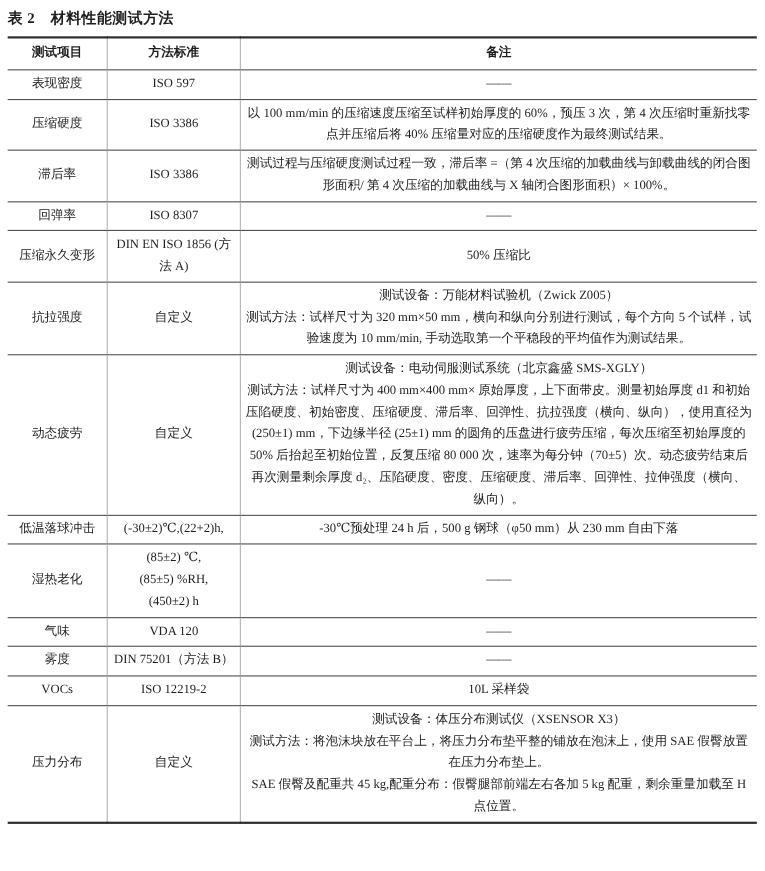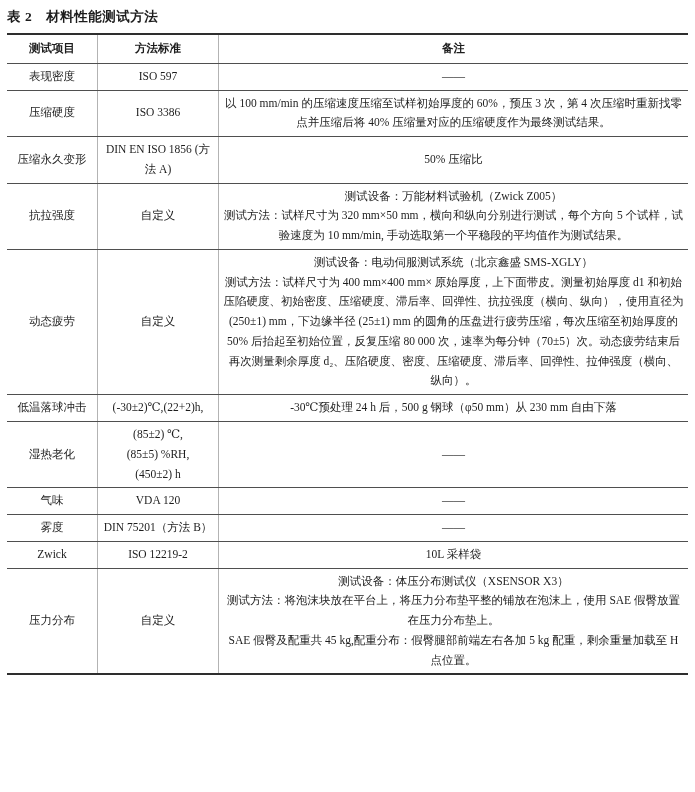--- a/index.html
+++ b/index.html
@@ -75,20 +75,30 @@
         <td class="col-item">表现密度</td>
         <td class="col-std">ISO 597</td>
         <td class="col-remark">——</td>
       </tr>
       <tr>
         <td class="col-item">压缩硬度</td>
         <td class="col-std">ISO 3386</td>
         <td class="col-remark">以 100 mm/min 的压缩速度压缩至试样初始厚度的 60%，预压 3 次，第 4 次压缩时重新找零点并压缩后将 40% 压缩量对应的压缩硬度作为最终测试结果。</td>
       </tr>
       <tr>
+        <td class="col-item">滞后率</td>
+        <td class="col-std">ISO 3386</td>
+        <td class="col-remark">测试过程与压缩硬度测试过程一致，滞后率 =（第 4 次压缩的加载曲线与卸载曲线的闭合图形面积/ 第 4 次压缩的加载曲线与 X 轴闭合图形面积）× 100%。</td>
+      </tr>
+      <tr>
+        <td class="col-item">回弹率</td>
+        <td class="col-std">ISO 8307</td>
+        <td class="col-remark">——</td>
+      </tr>
+      <tr>
         <td class="col-item">压缩永久变形</td>
         <td class="col-std">DIN EN ISO 1856 (方法 A)</td>
         <td class="col-remark">50% 压缩比</td>
       </tr>
       <tr>
         <td class="col-item">抗拉强度</td>
         <td class="col-std">自定义</td>
         <td class="col-remark">测试设备：万能材料试验机（Zwick Z005）
 测试方法：试样尺寸为 320 mm×50 mm，横向和纵向分别进行测试，每个方向 5 个试样，试验速度为 10 mm/min, 手动选取第一个平稳段的平均值作为测试结果。</td>
       </tr>
@@ -114,21 +124,21 @@
         <td class="col-item">气味</td>
         <td class="col-std">VDA 120</td>
         <td class="col-remark">——</td>
       </tr>
       <tr>
         <td class="col-item">雾度</td>
         <td class="col-std">DIN 75201（方法 B）</td>
         <td class="col-remark">——</td>
       </tr>
       <tr>
-        <td class="col-item">Zwick</td>
+        <td class="col-item">VOCs</td>
         <td class="col-std">ISO 12219-2</td>
         <td class="col-remark">10L 采样袋</td>
       </tr>
       <tr>
         <td class="col-item">压力分布</td>
         <td class="col-std">自定义</td>
         <td class="col-remark">测试设备：体压分布测试仪（XSENSOR X3）
 测试方法：将泡沫块放在平台上，将压力分布垫平整的铺放在泡沫上，使用 SAE 假臀放置在压力分布垫上。
 SAE 假臀及配重共 45 kg,配重分布：假臀腿部前端左右各加 5 kg 配重，剩余重量加载至 H 点位置。</td>
       </tr>

